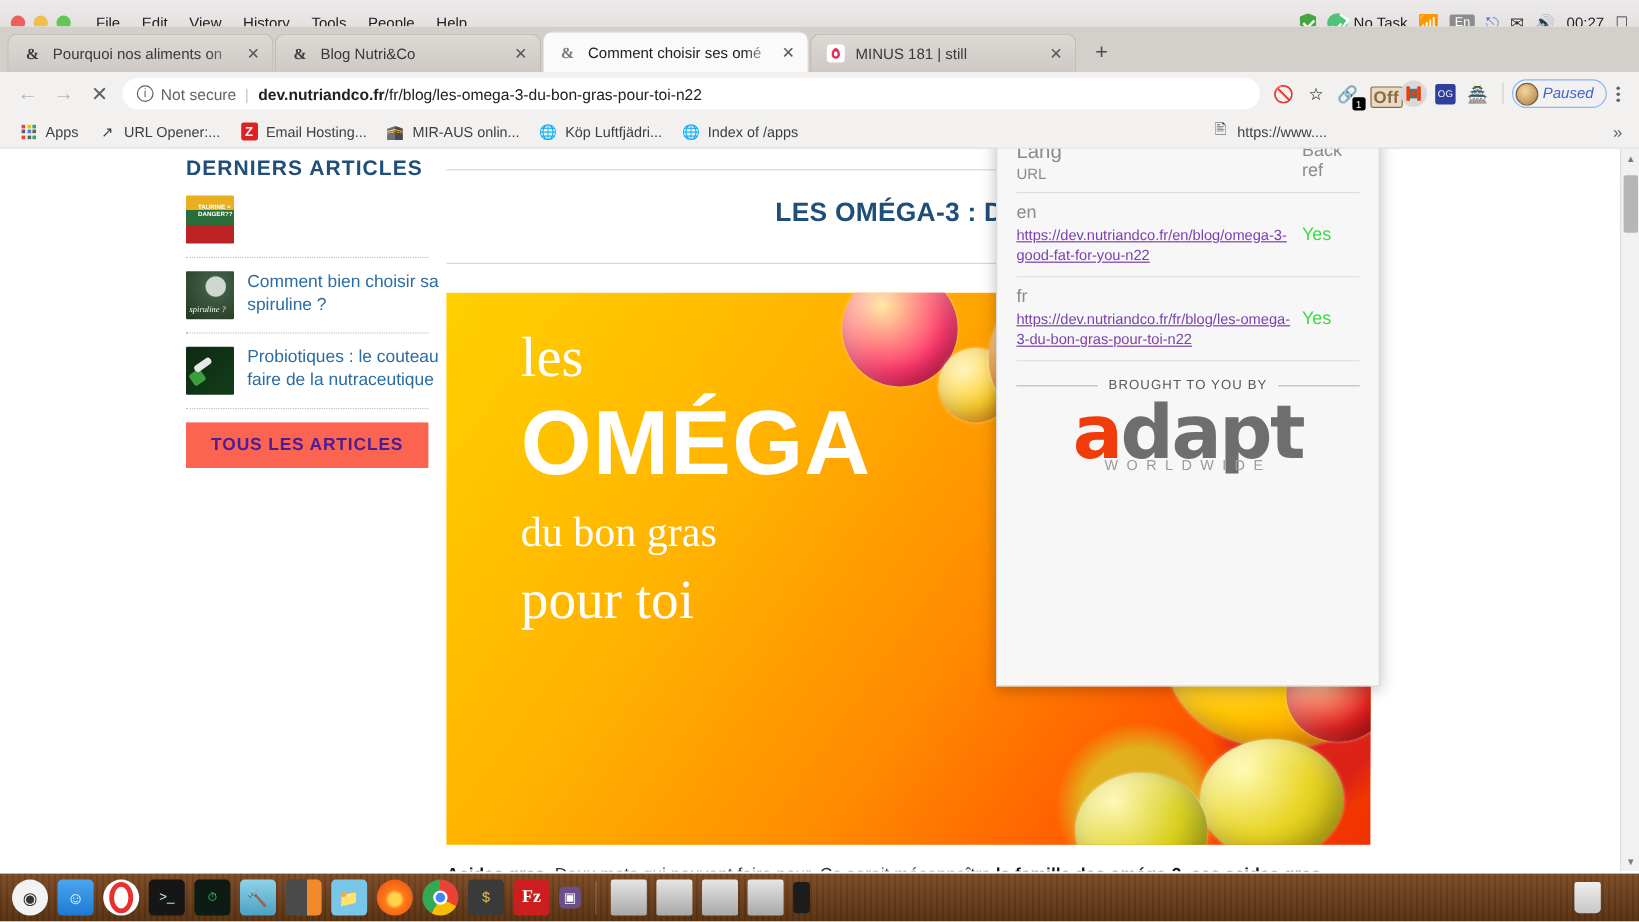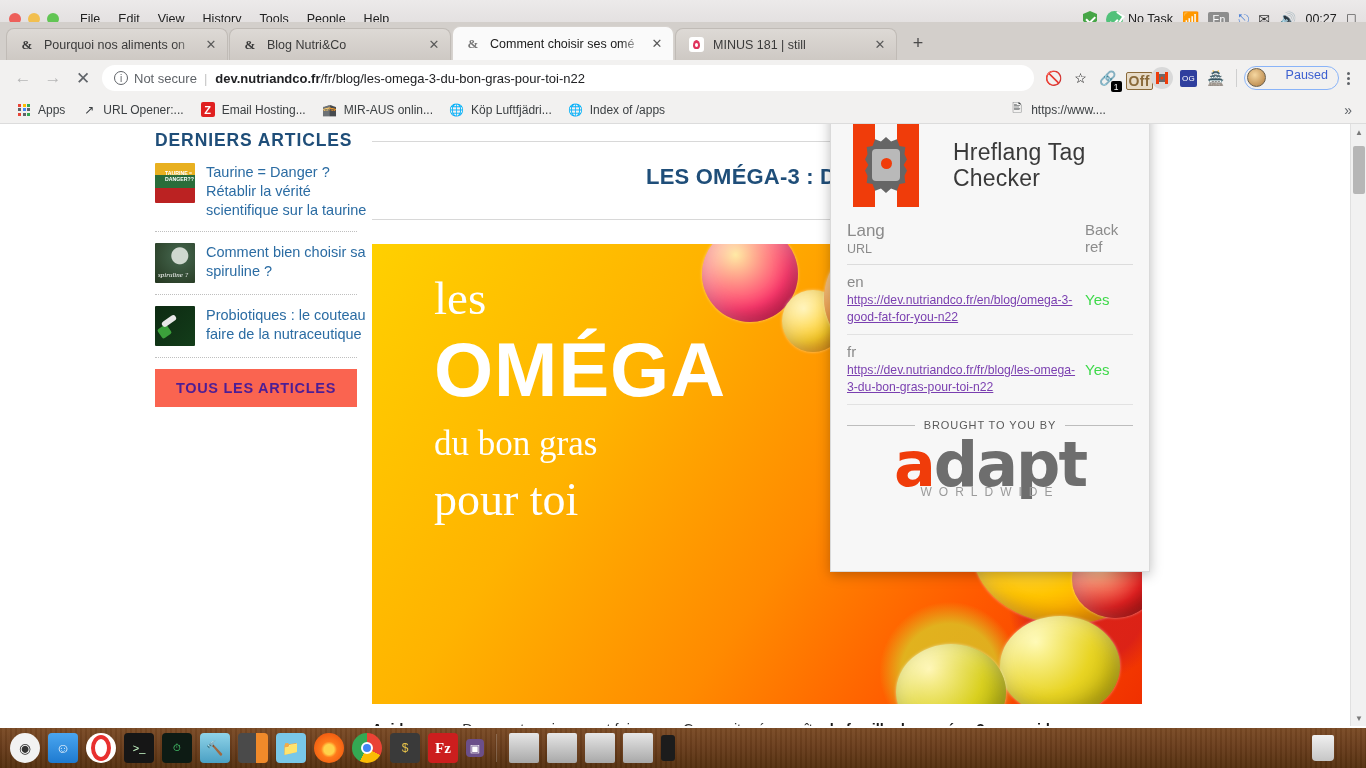--- a/index.html
+++ b/index.html
@@ -81,22 +81,22 @@
   .urltxt { color:#202124; }
   .urltxt b { font-weight:bold; }
   .tb-ic { width:26px;height:26px;display:flex;align-items:center;justify-content:center;margin-left:1px;position:relative;font-size:14px;}
   .badge1 { position:absolute; right:-1px; bottom:-1px; background:#000;color:#fff;font-size:8.5px;
      min-width:11px;height:11px;border-radius:2px;display:flex;align-items:center;justify-content:center;padding:0 1px;}
   .offbox { border:1.4px solid #8a6a3a;color:#8a6a3a;font-size:14px;font-weight:bold;border-radius:2px;padding:0 2px;
      position:absolute;bottom:1px;left:4px;background:#e8dcc8;letter-spacing:.3px;}
   .hreflang-ic { width:22px;height:22px;border-radius:50%;background:#d9d9d9;display:flex;align-items:center;justify-content:center;}
   .ogbox { width:17px;height:17px;background:#2f3f9e;color:#fff;font-size:8px;display:flex;align-items:center;justify-content:center;border-radius:2px;letter-spacing:.3px;}
   .divider-v { width:1px;height:18px;background:#cfcfcf;margin:0 7px; }
-  .profile { display:flex;gap:20px;border:1.4px solid #8ab4f8;border-radius:14px;
-     padding:1px 10px 1px 2px;height:24px;}
+  .profile { display:flex;align-items:center;gap:4px;border:1.4px solid #8ab4f8;border-radius:14px;
+     padding:1px 10px 1px 2px;height:24px;font-style:italic;}
   .avatar { width:19px;height:19px;border-radius:50%;background:radial-gradient(circle at 40% 35%,#f5d7a0,#b07a3c);
      border:1.4px solid #6b5f4a;}
   .paused { color:#3c5fd0; font-size:12.5px; }
   .kebab { display:flex;flex-direction:column;gap:2px;align-items:center;padding:0 8px; }
   .kebab i { width:3px;height:3px;background:#5f6368;border-radius:50%;display:block;}
 
   
   .bmbar { height:28px; background:#f2f1f0; display:flex; align-items:center; padding:0 8px; font-size:12px; color:#3c4043;
      border-bottom:1px solid #dcdcdc; }
   .bm { display:flex; align-items:center; gap:6px; padding:2px 8px; white-space:nowrap; }
@@ -362,21 +362,20 @@
 
     <div class="viewport">
       <div class="pagewrap">
         <div class="gutter-l"></div>
 
         <div class="sidebar">
           <div class="sb-title">DERNIERS ARTICLES</div>
 
           <div class="artrow">
             <span class="thumb t1"></span>
-            <span class="artlink">Taurine = Danger ? Rétablir la vérité scientifique sur la taurine</span>
           </div>
           <div class="sep"></div>
 
           <div class="artrow">
             <span class="thumb t2"></span>
             <span class="artlink">Comment bien choisir sa spiruline ?</span>
           </div>
           <div class="sep"></div>
 
           <div class="artrow">
@@ -426,33 +425,20 @@
         <div class="gutter-r"></div>
       </div>
 
       <div class="vscroll">
         <div class="sarrow">▲</div>
         <div class="sthumb"></div>
         <div class="sarrow bot">▼</div>
       </div>
 
       <div class="popup" style="top:-22px">
-        <div class="pop-head">
-          <div class="logo-h">
-            <span class="lbar a"></span>
-              <span class="lbar b"></span>
-            <span class="gear"></span>
-              <span class="gin"></span>
-              <span class="gdot"></span>
-          </div>
-          <div class="logo-txt">
-            <div>Hreflang Tag</div>
-            <div>Checker</div>
-          </div>
-        </div>
 
         <div class="pop-table">
           <div class="pop-th">
             <div class="c1">
               <div class="th-lang">Lang</div>
               <div class="th-url">URL</div>
             </div>
             <div class="c2">
               <div class="th-back">Back ref</div>
             </div>

